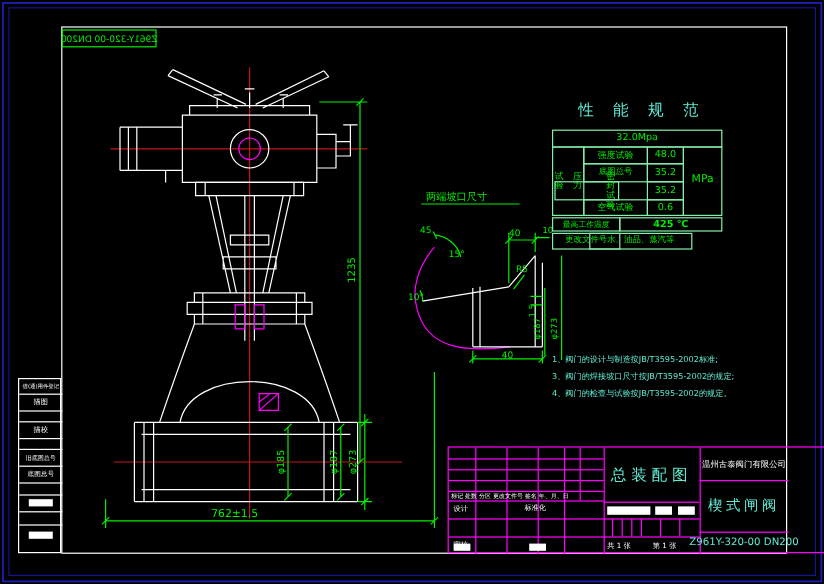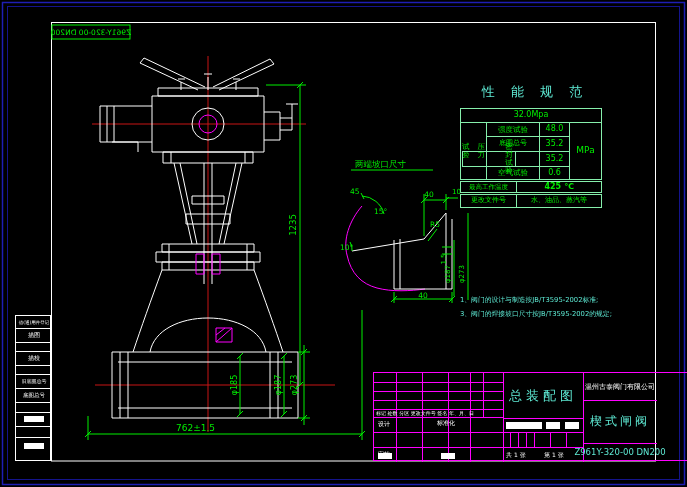--- a/index.html
+++ b/index.html
@@ -95,26 +95,27 @@
     <div class="cell" style="left:486px;top:136px;width:54px;height:16px;font-size:7px;">底图总号</div>
     <div class="cell" style="left:539px;top:136px;width:31px;height:16px;font-size:8px;">35.2</div>
     <div class="cell" style="left:462px;top:151px;width:54px;height:16px;font-size:7.5px;padding-left:40px;">密封试验</div>
     <div class="cell" style="left:539px;top:151px;width:31px;height:16px;font-size:8px;">35.2</div>
     <div class="cell" style="left:486px;top:166px;width:54px;height:14px;font-size:7.5px;">空气试验</div>
     <div class="cell" style="left:539px;top:166px;width:31px;height:14px;font-size:8px;">0.6</div>
     <div class="cell" style="left:569px;top:122px;width:33px;height:58px;font-size:9px;">MPa</div>
     <div class="cell" style="left:460px;top:181px;width:57px;height:12px;font-size:6.5px;">最高工作温度</div>
     <div class="cell" style="left:516px;top:181px;width:86px;height:12px;font-size:8px;font-weight:bold;">425 ℃</div>
     <div class="cell" style="left:460px;top:194px;width:57px;height:14px;font-size:7px;">更改文件号</div>
-    <div class="cell" style="left:516px;top:194px;width:86px;height:14px;font-size:7px;">水、油品、蒸汽等</div>
+    <div class="cell" style="left:491px;top:194px;width:86px;height:14px;font-size:7px;">水、油品、蒸汽等</div>
   </div>
 
   <div class="abs gtx" style="left:460px;top:293px;width:200px;">
     <div style="font-size:6.8px;line-height:14px;white-space:nowrap;">1、阀门的设计与制造按JB/T3595-2002标准;</div>
     <div style="font-size:6.8px;line-height:14px;white-space:nowrap;">3、阀门的焊接坡口尺寸按JB/T3595-2002的规定;</div>
+    <div style="font-size:6.8px;line-height:14px;white-space:nowrap;">4、阀门的检查与试验按JB/T3595-2002的规定。</div>
   </div>
 
   <div class="abs" style="left:373px;top:372px;width:329px;height:89px;border:1px solid #ff00ff;">
     <div class="vline" style="left:129px;top:0;height:89px;"></div>
     <div class="vline" style="left:209px;top:0;height:89px;"></div>
     <div class="vline" style="left:22px;top:0;height:89px;"></div>
     <div class="vline" style="left:48px;top:0;height:89px;"></div>
     <div class="vline" style="left:74px;top:0;height:89px;"></div>
     <div class="vline" style="left:96px;top:0;height:89px;"></div>
     <div class="vline" style="left:109px;top:0;height:44px;"></div>

